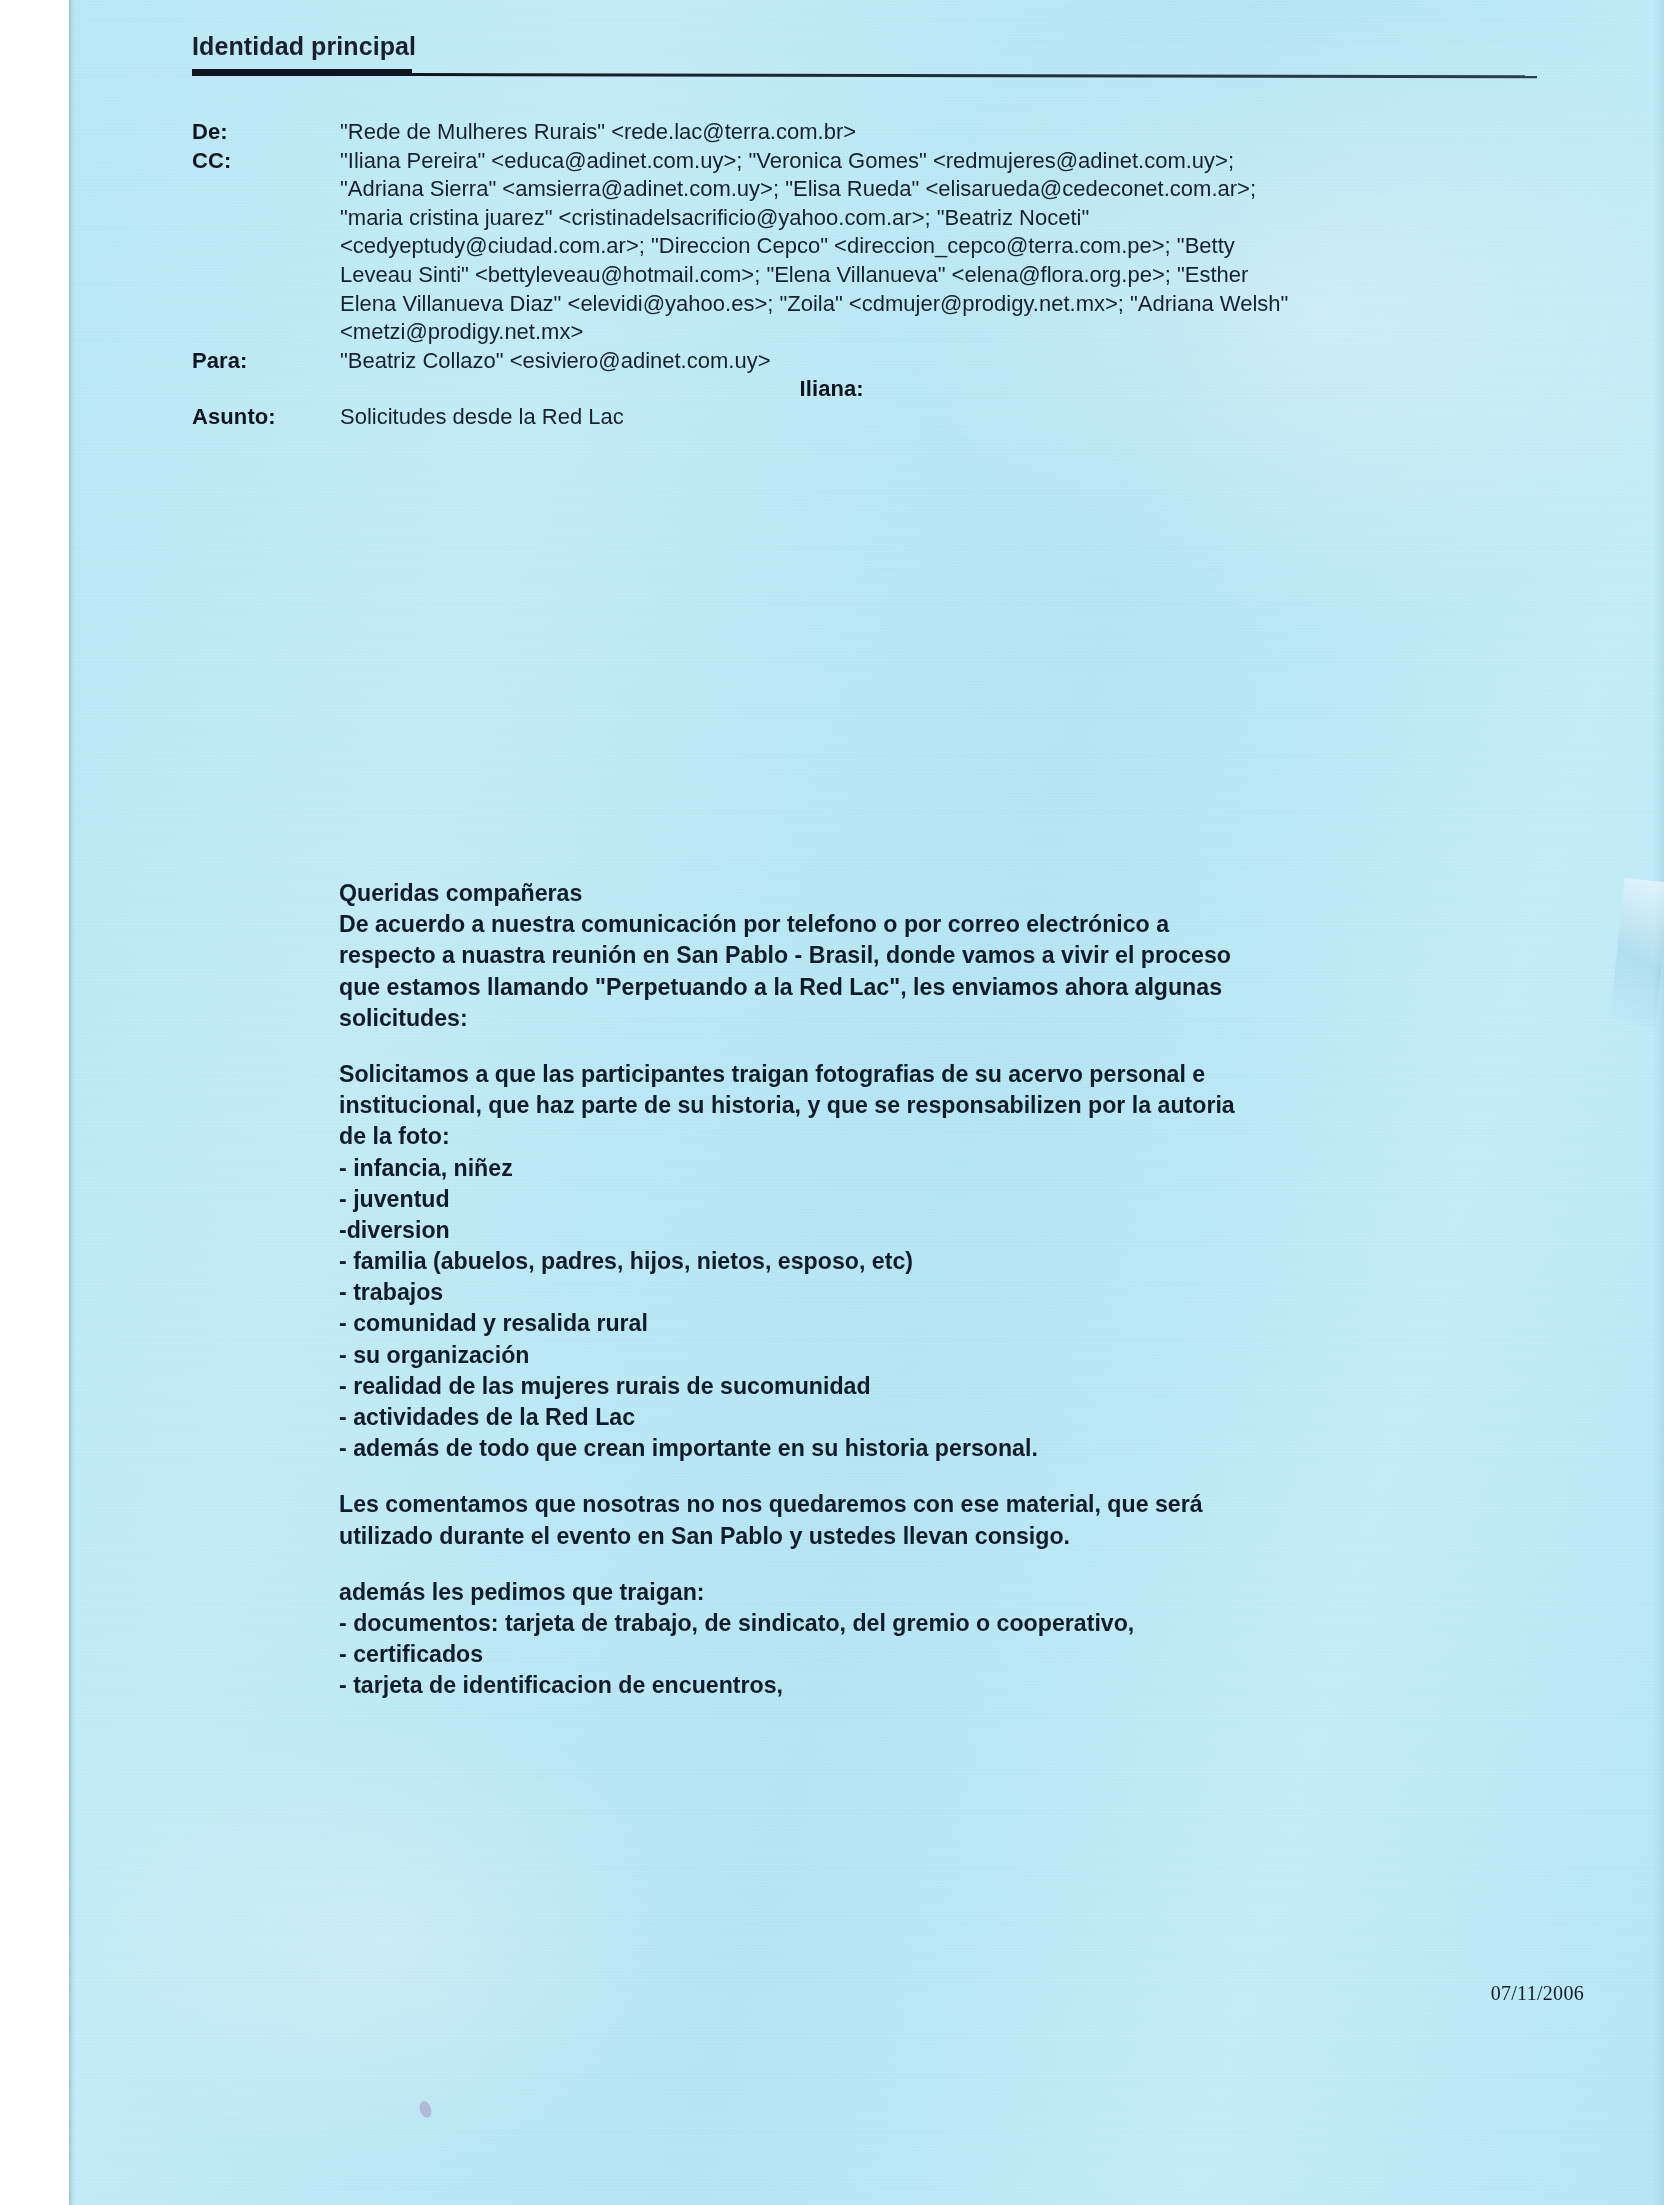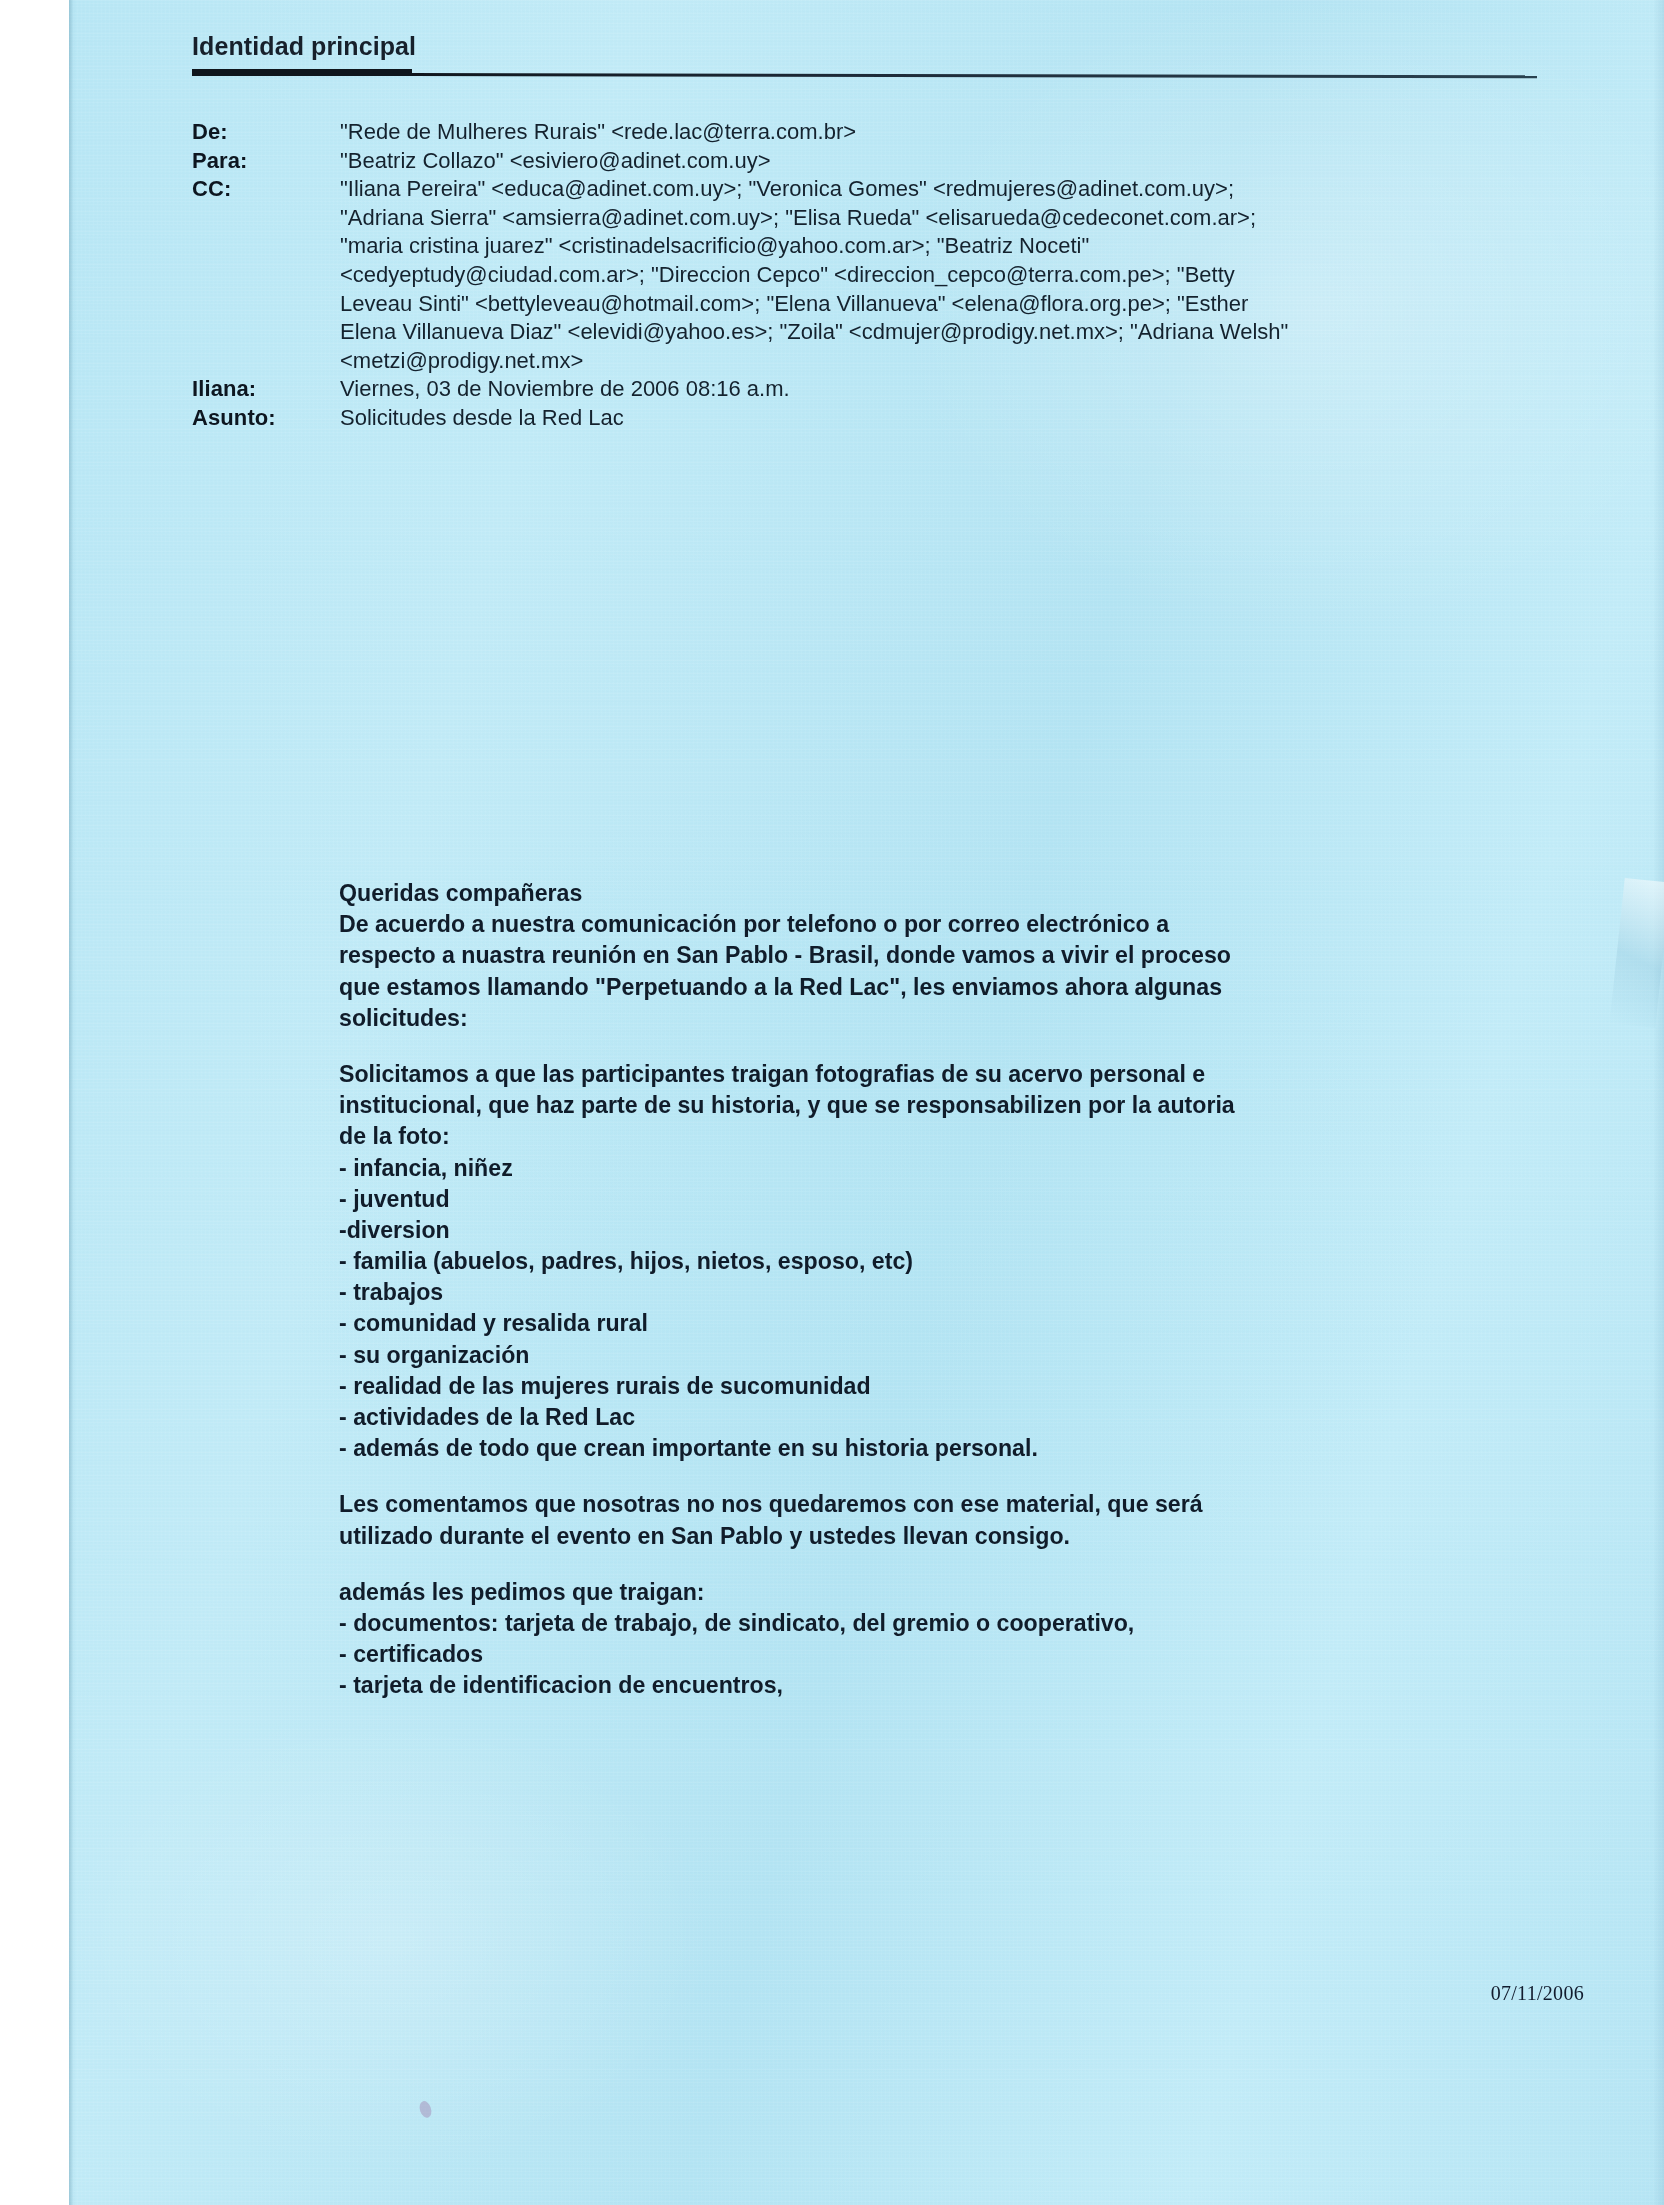--- a/index.html
+++ b/index.html
@@ -179,42 +179,39 @@
     </div>
 
     <div id="fields">
         <div class="field-row">
           <div class="field-label">De:</div>
           <div class="field-value wrap">
             <span class="cc-line">"Rede de Mulheres Rurais" &lt;rede.lac@terra.com.br&gt;</span>
           </div>
         </div>
         <div class="field-row">
-          <div class="field-label">Para:</div>
-          <div class="field-value wrap">
-            <span class="cc-line">"Beatriz Collazo" &lt;esiviero@adinet.com.uy&gt;</span>
-          </div>
-        </div>
-        <div class="field-row">
           <div class="field-label">CC:</div>
           <div class="field-value wrap">
             <span class="cc-line">"Iliana Pereira" &lt;educa@adinet.com.uy&gt;; "Veronica Gomes" &lt;redmujeres@adinet.com.uy&gt;;</span>
             <span class="cc-line">"Adriana Sierra" &lt;amsierra@adinet.com.uy&gt;; "Elisa Rueda" &lt;elisarueda@cedeconet.com.ar&gt;;</span>
             <span class="cc-line">"maria cristina juarez" &lt;cristinadelsacrificio@yahoo.com.ar&gt;; "Beatriz Noceti"</span>
             <span class="cc-line">&lt;cedyeptudy@ciudad.com.ar&gt;; "Direccion Cepco" &lt;direccion_cepco@terra.com.pe&gt;; "Betty</span>
             <span class="cc-line">Leveau Sinti" &lt;bettyleveau@hotmail.com&gt;; "Elena Villanueva" &lt;elena@flora.org.pe&gt;; "Esther</span>
             <span class="cc-line">Elena Villanueva Diaz" &lt;elevidi@yahoo.es&gt;; "Zoila" &lt;cdmujer@prodigy.net.mx&gt;; "Adriana Welsh"</span>
             <span class="cc-line">&lt;metzi@prodigy.net.mx&gt;</span>
           </div>
         </div>
         <div class="field-row">
+          <div class="field-label">Para:</div>
+          <div class="field-value wrap">
+            <span class="cc-line">"Beatriz Collazo" &lt;esiviero@adinet.com.uy&gt;</span>
+          </div>
+        </div>
+        <div class="field-row">
           <div class="field-label">Iliana:</div>
-          <div class="field-value wrap">
-            <span class="cc-line">Viernes, 03 de Noviembre de 2006 08:16 a.m.</span>
-          </div>
         </div>
         <div class="field-row">
           <div class="field-label">Asunto:</div>
           <div class="field-value wrap">
             <span class="cc-line">Solicitudes desde la Red Lac</span>
           </div>
         </div>
       </div>
 
     <div id="body">

